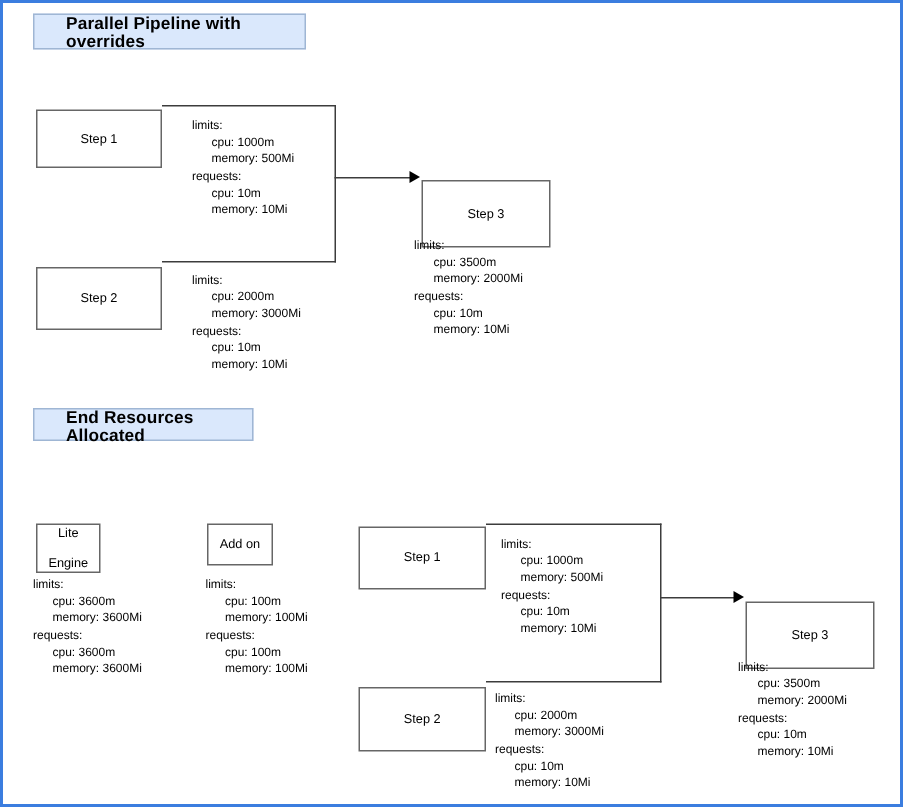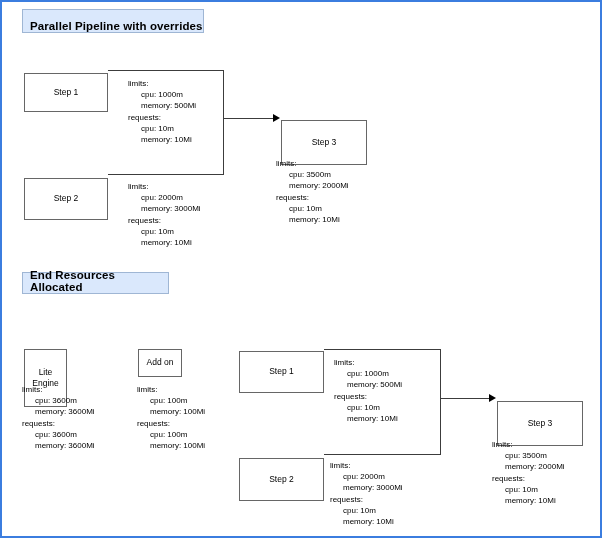--- a/index.html
+++ b/index.html
@@ -21,22 +21,22 @@
   }
   .banner {
     position: absolute;
     background: #dae8fc;
     border: 1px solid #9fb6d4;
     box-sizing: border-box;
     font-size: 11.5px;
     font-weight: bold;
     color: #000000;
     display: flex;
-    align-items: flex-end;
-    padding-left: 7px;
+    align-items: flex-start;
+    padding-left: 21px;
     letter-spacing: 0.1px;
   }
   .node {
     position: absolute;
     background: #ffffff;
     border: 1px solid #666666;
     box-sizing: border-box;
     display: flex;
     align-items: center;
     justify-content: center;
@@ -121,21 +121,21 @@
     <div class="ind">memory: 2000Mi</div>
     <div>requests:</div>
     <div class="ind">cpu: 10m</div>
     <div class="ind">memory: 10Mi</div>
   </div>
 
   <div class="banner" style="left:20px; top:270px; width:147px; height:22px;">
     <span>End Resources Allocated</span>
   </div>
 
-  <div class="node" style="left:22px; top:323px; width:43px; height:58px; flex-direction:column;">
+  <div class="node" style="left:22px; top:323px; width:43px; height:33px; flex-direction:column;justify-content:space-between;">
     <span>Lite</span>
     <span>Engine</span>
   </div>
 
   <div class="node" style="left:136px; top:323px; width:44px; height:28px;">
     <span>Add on</span>
   </div>
 
   <div class="node" style="left:237px; top:325px; width:85px; height:42px;">
     <span>Step 1</span>

